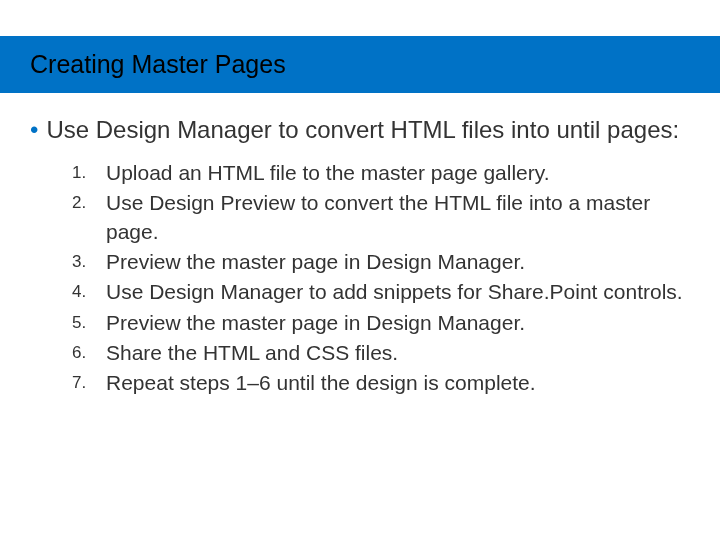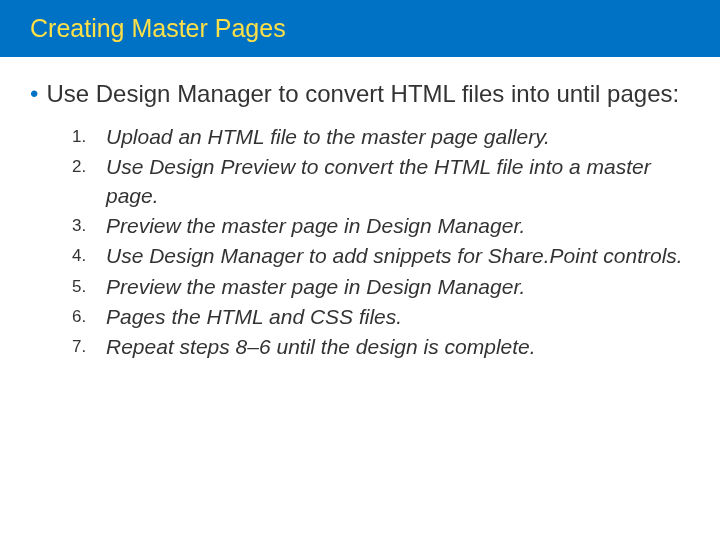--- a/index.html
+++ b/index.html
@@ -6,24 +6,25 @@
   body {
     width: 720px;
     height: 540px;
     background: #ffffff;
     font-family: "Segoe UI", "Segoe UI Light", Arial, sans-serif;
     color: #333333;
     overflow: hidden;
   }
   .title-bar {
     background: #0072c6;
-    color: #fde047;
+    color: #000000;
     padding: 14px 0 14px 30px;
     font-size: 25px;
     font-weight: 300;
+    margin-top: 36px;
   }
   .content {
     padding: 22px 30px 0 30px;
   }
   .bullet-intro {
     display: flex;
     align-items: flex-start;
     font-size: 24px;
     line-height: 1.25;
     margin-bottom: 14px;
@@ -54,21 +55,20 @@
   ol.steps li::before {
     content: counter(step) ".";
     min-width: 34px;
     flex: 0 0 34px;
     font-size: 17px;
     padding-top: 3px;
     text-align: left;
   }
   ol.steps li span {
     flex: 1 1 auto;
-    font-style: italic;
   }
 </style>
 </head>
 <body>
 
 <div class="title-bar">Creating Master Pages</div>
 
 <div class="content">
   <div class="bullet-intro">
     <span class="bullet-dot">•</span>
@@ -84,19 +84,19 @@
     <li>
         <span>Preview the master page in Design Manager.</span>
       </li>
     <li>
         <span>Use Design Manager to add snippets for Share.Point controls.</span>
       </li>
     <li>
         <span>Preview the master page in Design Manager.</span>
       </li>
     <li>
-        <span>Pages the HTML and CSS files.</span>
+        <span>Share the HTML and CSS files.</span>
       </li>
     <li>
-        <span>Repeat steps 8–6 until the design is complete.</span>
+        <span>Repeat steps 1–6 until the design is complete.</span>
       </li>
   </ol>
 </div>
 
 </body></html>

